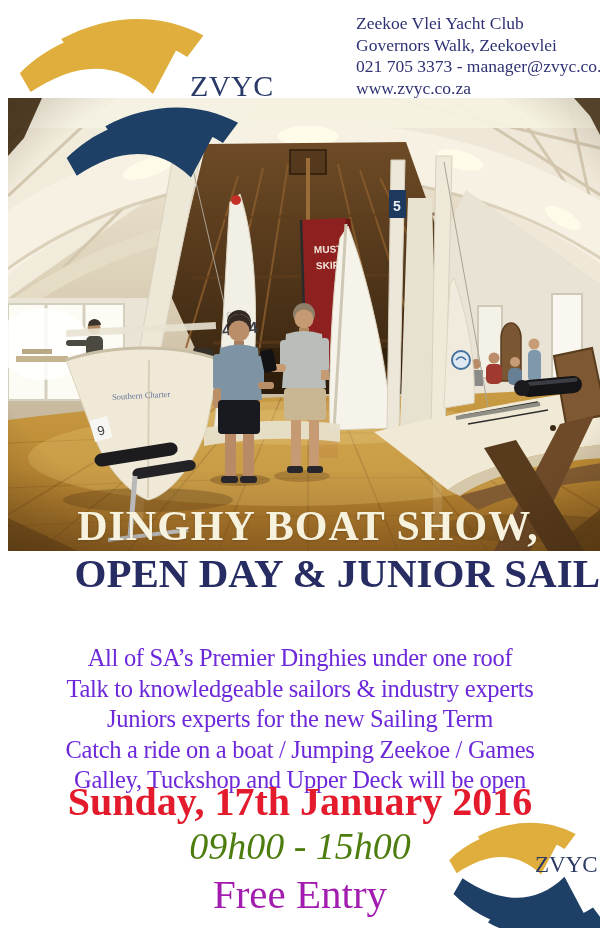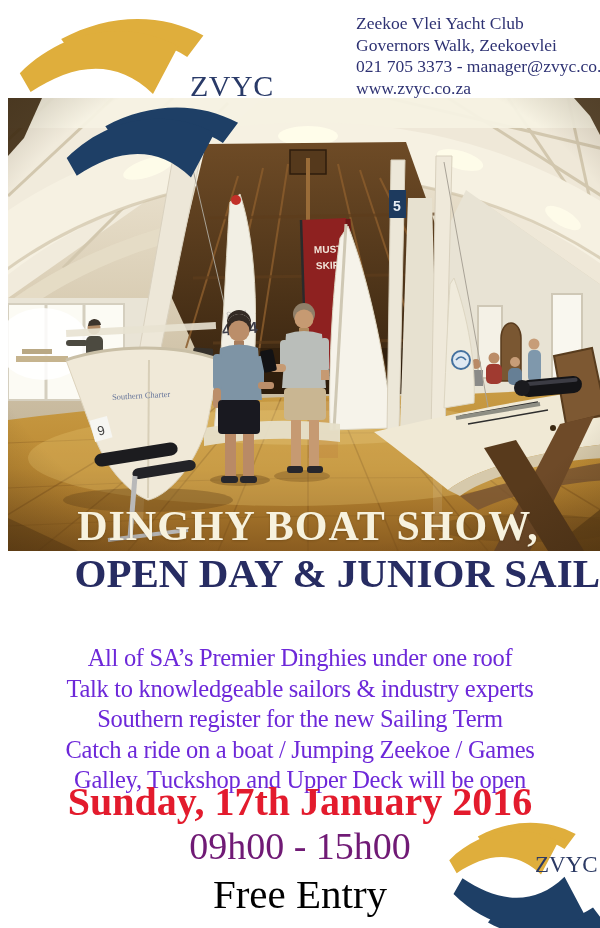--- a/index.html
+++ b/index.html
@@ -28,22 +28,22 @@
     color:#272c62; font-weight:bold; font-size:41px; line-height:45px; white-space:nowrap;
   }
   
   .details {
     position:absolute; top:643px; left:0; width:600px; text-align:center;
     color:#6d28d9; font-size:24.5px; line-height:30.6px; letter-spacing:-0.3px; white-space:nowrap;
   }
   
   .event { position:absolute; top:780px; left:0; width:600px; text-align:center; white-space:nowrap; }
   .event .date  { color:#e31b2d; font-weight:bold; font-size:40px; line-height:44px; }
-  .event .time  { color:#701a75; font-size:38px; line-height:45px; }
-  .event .entry { color:#000000; font-size:41px; line-height:51px; }
+  .event .time  { color:#4d7c0f; font-size:38px; line-height:45px;font-style:italic; }
+  .event .entry { color:#a21caf; font-size:41px; line-height:51px; }
   #logo-bottom { position:absolute; left:420px; top:800px; }
 </style>
 </head>
 <body>
 
 <div id="flyer">
 
   <svg id="logo-top" width="300" height="98" viewBox="0 0 300 98">
     <g transform="translate(12,8) scale(0.9)" fill="#dfae3c">
       <path d="M48,30 C100,2 158,0 206,26 L188,50 C146,22 102,28 60,47 Z"></path>
@@ -338,21 +338,21 @@
     <div class="photo-title">DINGHY BOAT SHOW,</div>
   </div>
 
   <div class="title-block">
     <div>OPEN DAY &amp; JUNIOR SAIL</div>
   </div>
 
   <div class="details">
     <div>All of SA’s Premier Dinghies under one roof</div>
     <div>Talk to knowledgeable sailors &amp; industry experts</div>
-    <div>Southern register for the new Sailing Term</div>
+    <div>Juniors experts for the new Sailing Term</div>
     <div>Catch a ride on a boat / Jumping Zeekoe / Games</div>
     <div>Galley, Tuckshop and Upper Deck will be open</div>
   </div>
 
   <div class="event">
     <div class="date">Sunday, 17th January 2016</div>
     <div class="time">09h00 - 15h00</div>
     <div class="entry">Free Entry</div>
   </div>
 

